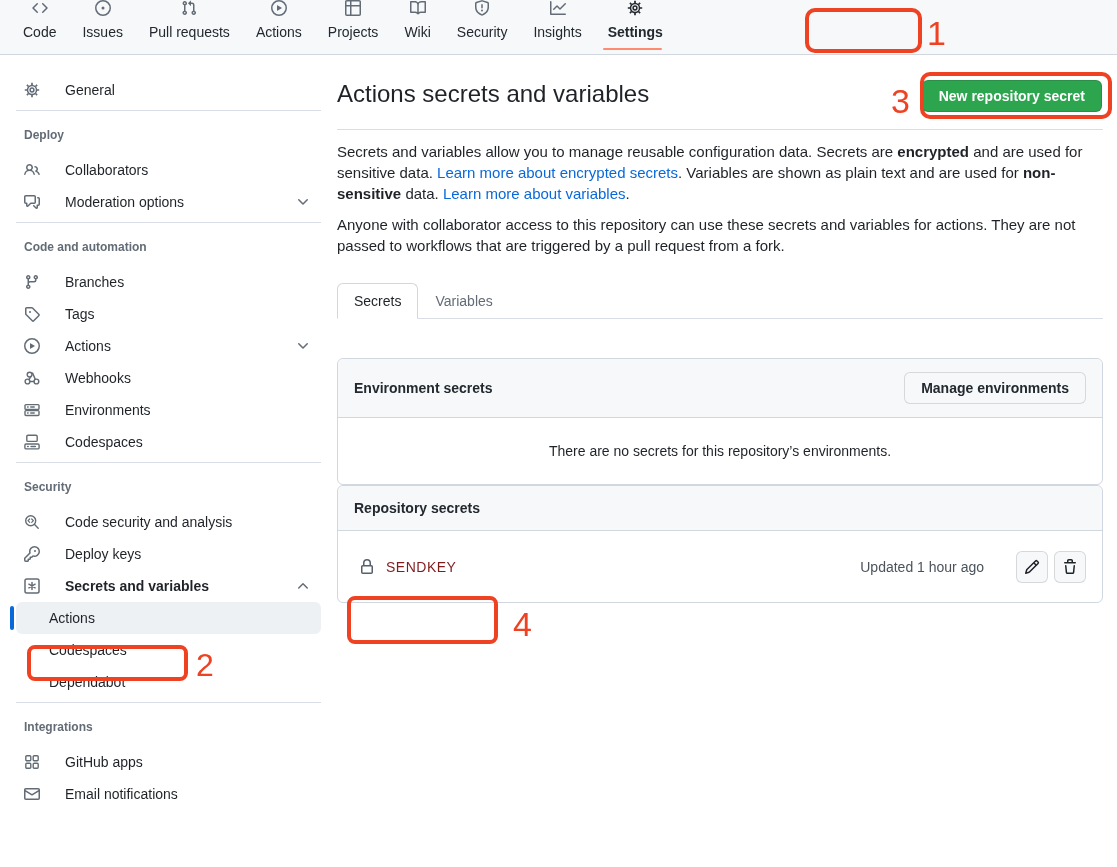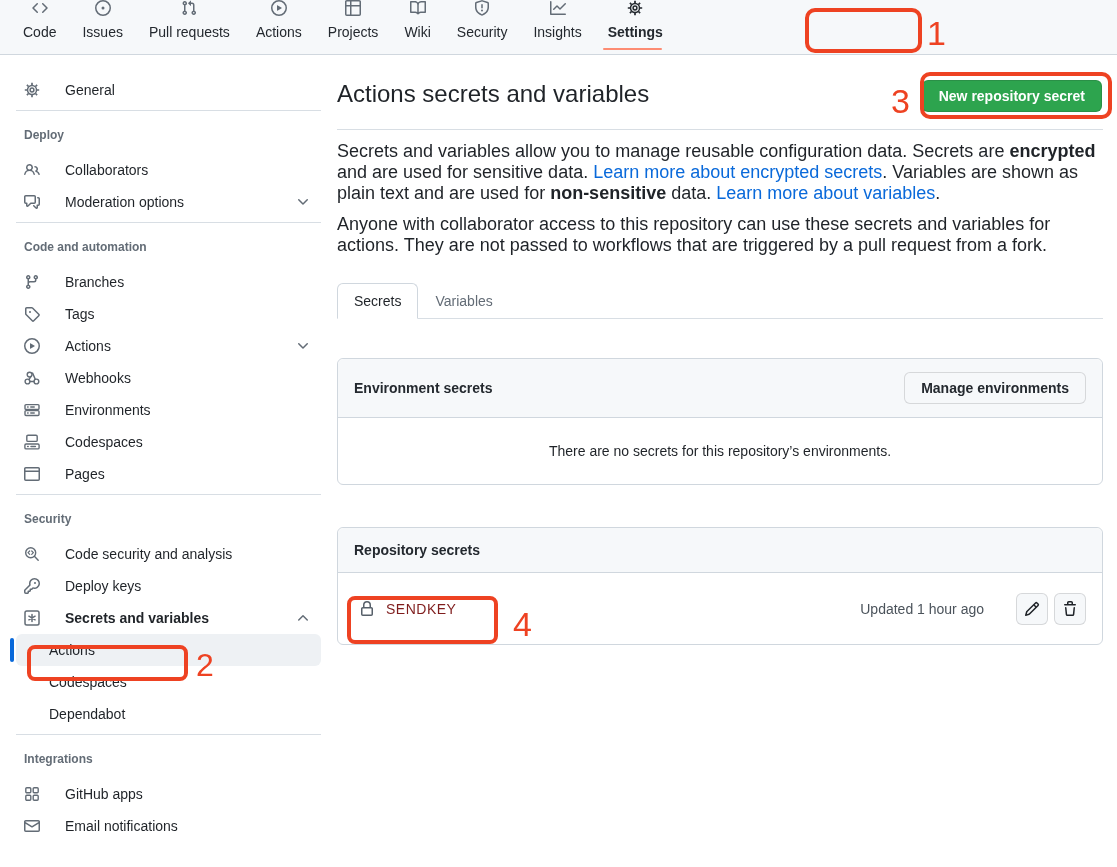--- a/index.html
+++ b/index.html
@@ -54,36 +54,36 @@
   
   .content { position:absolute; left:337px; top:56px; width:766px; }
   .subhead { position:relative; margin-top:23px; padding-bottom:20px; border-bottom:1px solid #d8dee4; }
   .subhead h1 { font-size:24px; font-weight:400; color:#1f2328; line-height:30px; }
   .btn-green {
     position:absolute; right:1px; top:1px; height:32px; padding:0 16px;
     background:#2da44e; color:#ffffff; font-size:14px; font-weight:700;
     border:1px solid rgba(27,31,36,0.15); border-radius:6px;
     display:flex; align-items:center; cursor:pointer; white-space:nowrap;
   }
-  .desc { margin-top:11px; font-size:18px; line-height:21px; color:#1f2328; }
+  .desc { margin-top:11px; font-size:15px; line-height:21px; color:#1f2328; }
   .desc p { margin-bottom:10px; }
   .desc b { font-weight:700; }
   .link { color:#0969da; cursor:pointer; }
 
   .tabnav { display:flex; border-bottom:1px solid #d8dee4; margin-top:27px; }
   .tab {
     padding:9px 16px; font-size:14px; margin-bottom:-1px; cursor:pointer;
     border:1px solid transparent; border-radius:6px 6px 0 0;
   }
   .tab.active { background:#fff; border-color:#d0d7de; border-bottom-color:#fff; color:#1f2328; }
   .tab.inactive { color:#636c76; }
 
   .panel { border:1px solid #d0d7de; border-radius:6px; background:#fff; }
   .panel.env { margin-top:39px; }
-  .panel.repo { margin-top:42px; }
+  .panel.repo { }
   .panel-header {
     display:flex; align-items:center; justify-content:space-between;
     background:#f6f8fa; border-bottom:1px solid #d0d7de; border-radius:6px 6px 0 0;
     padding:13px 16px;
   }
   .panel.repo .panel-header { padding:14px 16px; }
   .panel-title { font-size:14px; font-weight:700; color:#24292f; }
   .btn-light {
     height:32px; padding:0 16px; background:#f6f8fa;
     border:1px solid rgba(31,35,40,0.15); border-radius:6px;
@@ -308,28 +308,20 @@
       <span class="sicon">
           <svg width="16" height="16" viewBox="0 0 16 16">
             <g fill="none" stroke="currentColor" stroke-width="1.4">
               <rect x="2.8" y="1.2" width="10.4" height="6.2" rx="1.2"></rect>
               <rect x="0.9" y="10" width="14.2" height="4.9" rx="1.2"></rect>
             </g>
             <path stroke="currentColor" stroke-width="1.5" stroke-linecap="round" fill="none" d="M3.6 12.45h.6M7 12.45h4.4"></path>
           </svg>
         </span>
       <span>Codespaces</span>
-    </div>
-    <div class="side-item">
-      <span class="sicon">
-          <svg width="16" height="16" viewBox="0 0 16 16" fill="currentColor">
-            <path d="M0 2.75C0 1.784.784 1 1.75 1h12.5c.966 0 1.75.784 1.75 1.75v10.5A1.75 1.75 0 0 1 14.25 15H1.75A1.75 1.75 0 0 1 0 13.25ZM14.5 6h-13v7.25c0 .138.112.25.25.25h12.5a.25.25 0 0 0 .25-.25Zm-.25-3.5H1.75a.25.25 0 0 0-.25.25V4.5h13V2.75a.25.25 0 0 0-.25-.25Z"></path>
-          </svg>
-        </span>
-      <span>Pages</span>
     </div>
     <div class="side-divider"></div>
 
     <div class="side-header">Security</div>
     <div class="side-item">
       <span class="sicon">
           <svg width="16" height="16" viewBox="0 0 16 16">
             <circle cx="6.7" cy="6.7" r="5" fill="none" stroke="currentColor" stroke-width="1.4"></circle>
             <path fill="none" stroke="currentColor" stroke-width="1.4" stroke-linecap="round" d="m10.6 10.6 3.6 3.6"></path>
             <path fill="none" stroke="currentColor" stroke-width="1.2" stroke-linecap="round" stroke-linejoin="round" d="M5.7 5 4 6.7l1.7 1.7M7.7 5l1.7 1.7-1.7 1.7"></path>

